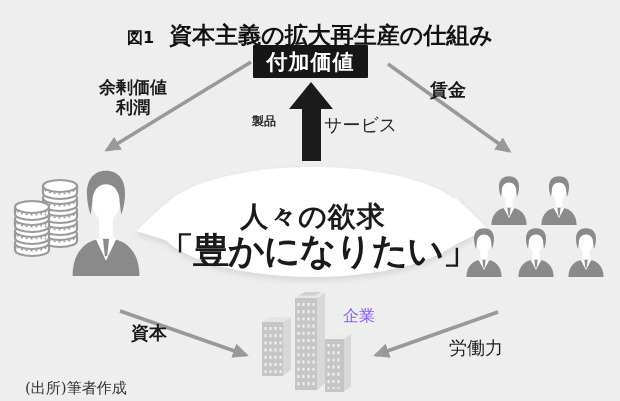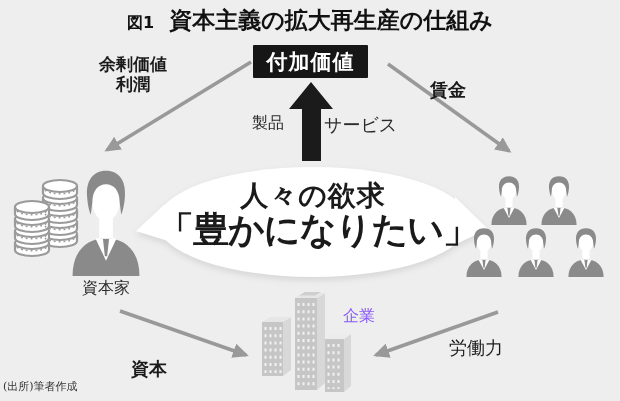--- a/index.html
+++ b/index.html
@@ -4,43 +4,43 @@
 <style>
   html,body{margin:0;padding:0;}
   body{width:620px;height:401px;overflow:hidden;background:#eeeeee;
        font-family:"DejaVu Sans",sans-serif;color:#1a1a1a;}
   .stage{position:relative;width:620px;height:401px;background:#eeeeee;}
   .stage svg.layer{position:absolute;left:0;top:0;}
   .abs{position:absolute;white-space:nowrap;}
   
   .title-row{left:127px;top:5px;display:flex;align-items:baseline;gap:15px;}
   .fig-label{font-size:16px;font-weight:bold;color:#111;}
-  .fig-title{font-size:23px;font-weight:bold;color:#111;letter-spacing:0px;}
+  .fig-title{font-size:23px;font-weight:bold;color:#111;letter-spacing:0px;margin-top:15px;}
   
   .added-value{left:253px;top:45px;width:115px;height:33px;background:#161616;
        border-radius:1px;color:#fff;font-size:21px;font-weight:bold;
        display:flex;align-items:center;justify-content:center;letter-spacing:1px;}
   
-  .surplus{left:90px;top:54px;width:86px;text-align:center;
+  .surplus{left:90px;top:77px;width:86px;text-align:center;
        font-size:17px;font-weight:bold;line-height:20px;}
   .wages{left:430px;top:78px;font-size:18px;font-weight:bold;}
-  .products{left:252px;top:113px;font-size:16px;font-weight:400;color:#2b2b2b;}
+  .products{left:252px;top:113px;font-size:12px;font-weight:700;color:#2b2b2b;}
   .services{left:324px;top:113px;font-size:18px;font-weight:500;color:#2b2b2b;font-family:Liberation Serif, serif;}
-  .capital{left:131px;top:357px;font-size:18px;font-weight:bold;}
+  .capital{left:131px;top:321px;font-size:18px;font-weight:bold;}
   .labor{left:449px;top:336px;font-size:18px;font-weight:normal;}
   
   .bubble-text{left:158px;top:179px;width:310px;text-align:center;font-weight:bold;}
-  .bubble-line1{font-size:28px;line-height:34px;letter-spacing:1px;}
+  .bubble-line1{font-size:28px;line-height:34px;letter-spacing:1px;margin-top:21px;}
   .bubble-line2{font-size:36px;line-height:34px;letter-spacing:-1px;}
   
   .cap-capitalist{left:71px;top:278px;width:70px;text-align:center;font-size:16px;color:#2b2b2b;}
   .cap-workers{left:502px;top:278px;width:70px;text-align:center;font-size:16px;color:#2b2b2b;}
   .cap-company{left:343px;top:306px;font-size:16px;color:#8b5cf6;}
   
-  .source{left:3px;top:379px;font-size:11px;color:#333;
+  .source{left:25px;top:379px;font-size:15px;color:#333;
        font-family:"DejaVu Serif","Liberation Serif",serif;}
   .bubble-shape{filter:drop-shadow(0 3px 3px rgba(0,0,0,0.10));}
 </style>
 </head>
 <body>
 
 <div class="stage">
 
   <svg class="layer" width="620" height="401" viewBox="0 0 620 401">
     <defs>
@@ -188,20 +188,19 @@
   <div class="abs wages">賃金</div>
 
   <div class="abs products">製品</div>
   <div class="abs services">サービス</div>
 
   <div class="abs bubble-text">
     <div class="bubble-line1">人々の欲求</div>
     <div class="bubble-line2">「豊かになりたい」</div>
   </div>
 
-  <div class="abs cap-capitalist">資本家</div>
   <div class="abs cap-company">企業</div>
 
   <div class="abs capital">資本</div>
   <div class="abs labor">労働力</div>
 
   <div class="abs source">(出所)筆者作成</div>
 </div>
 
 </body></html>

